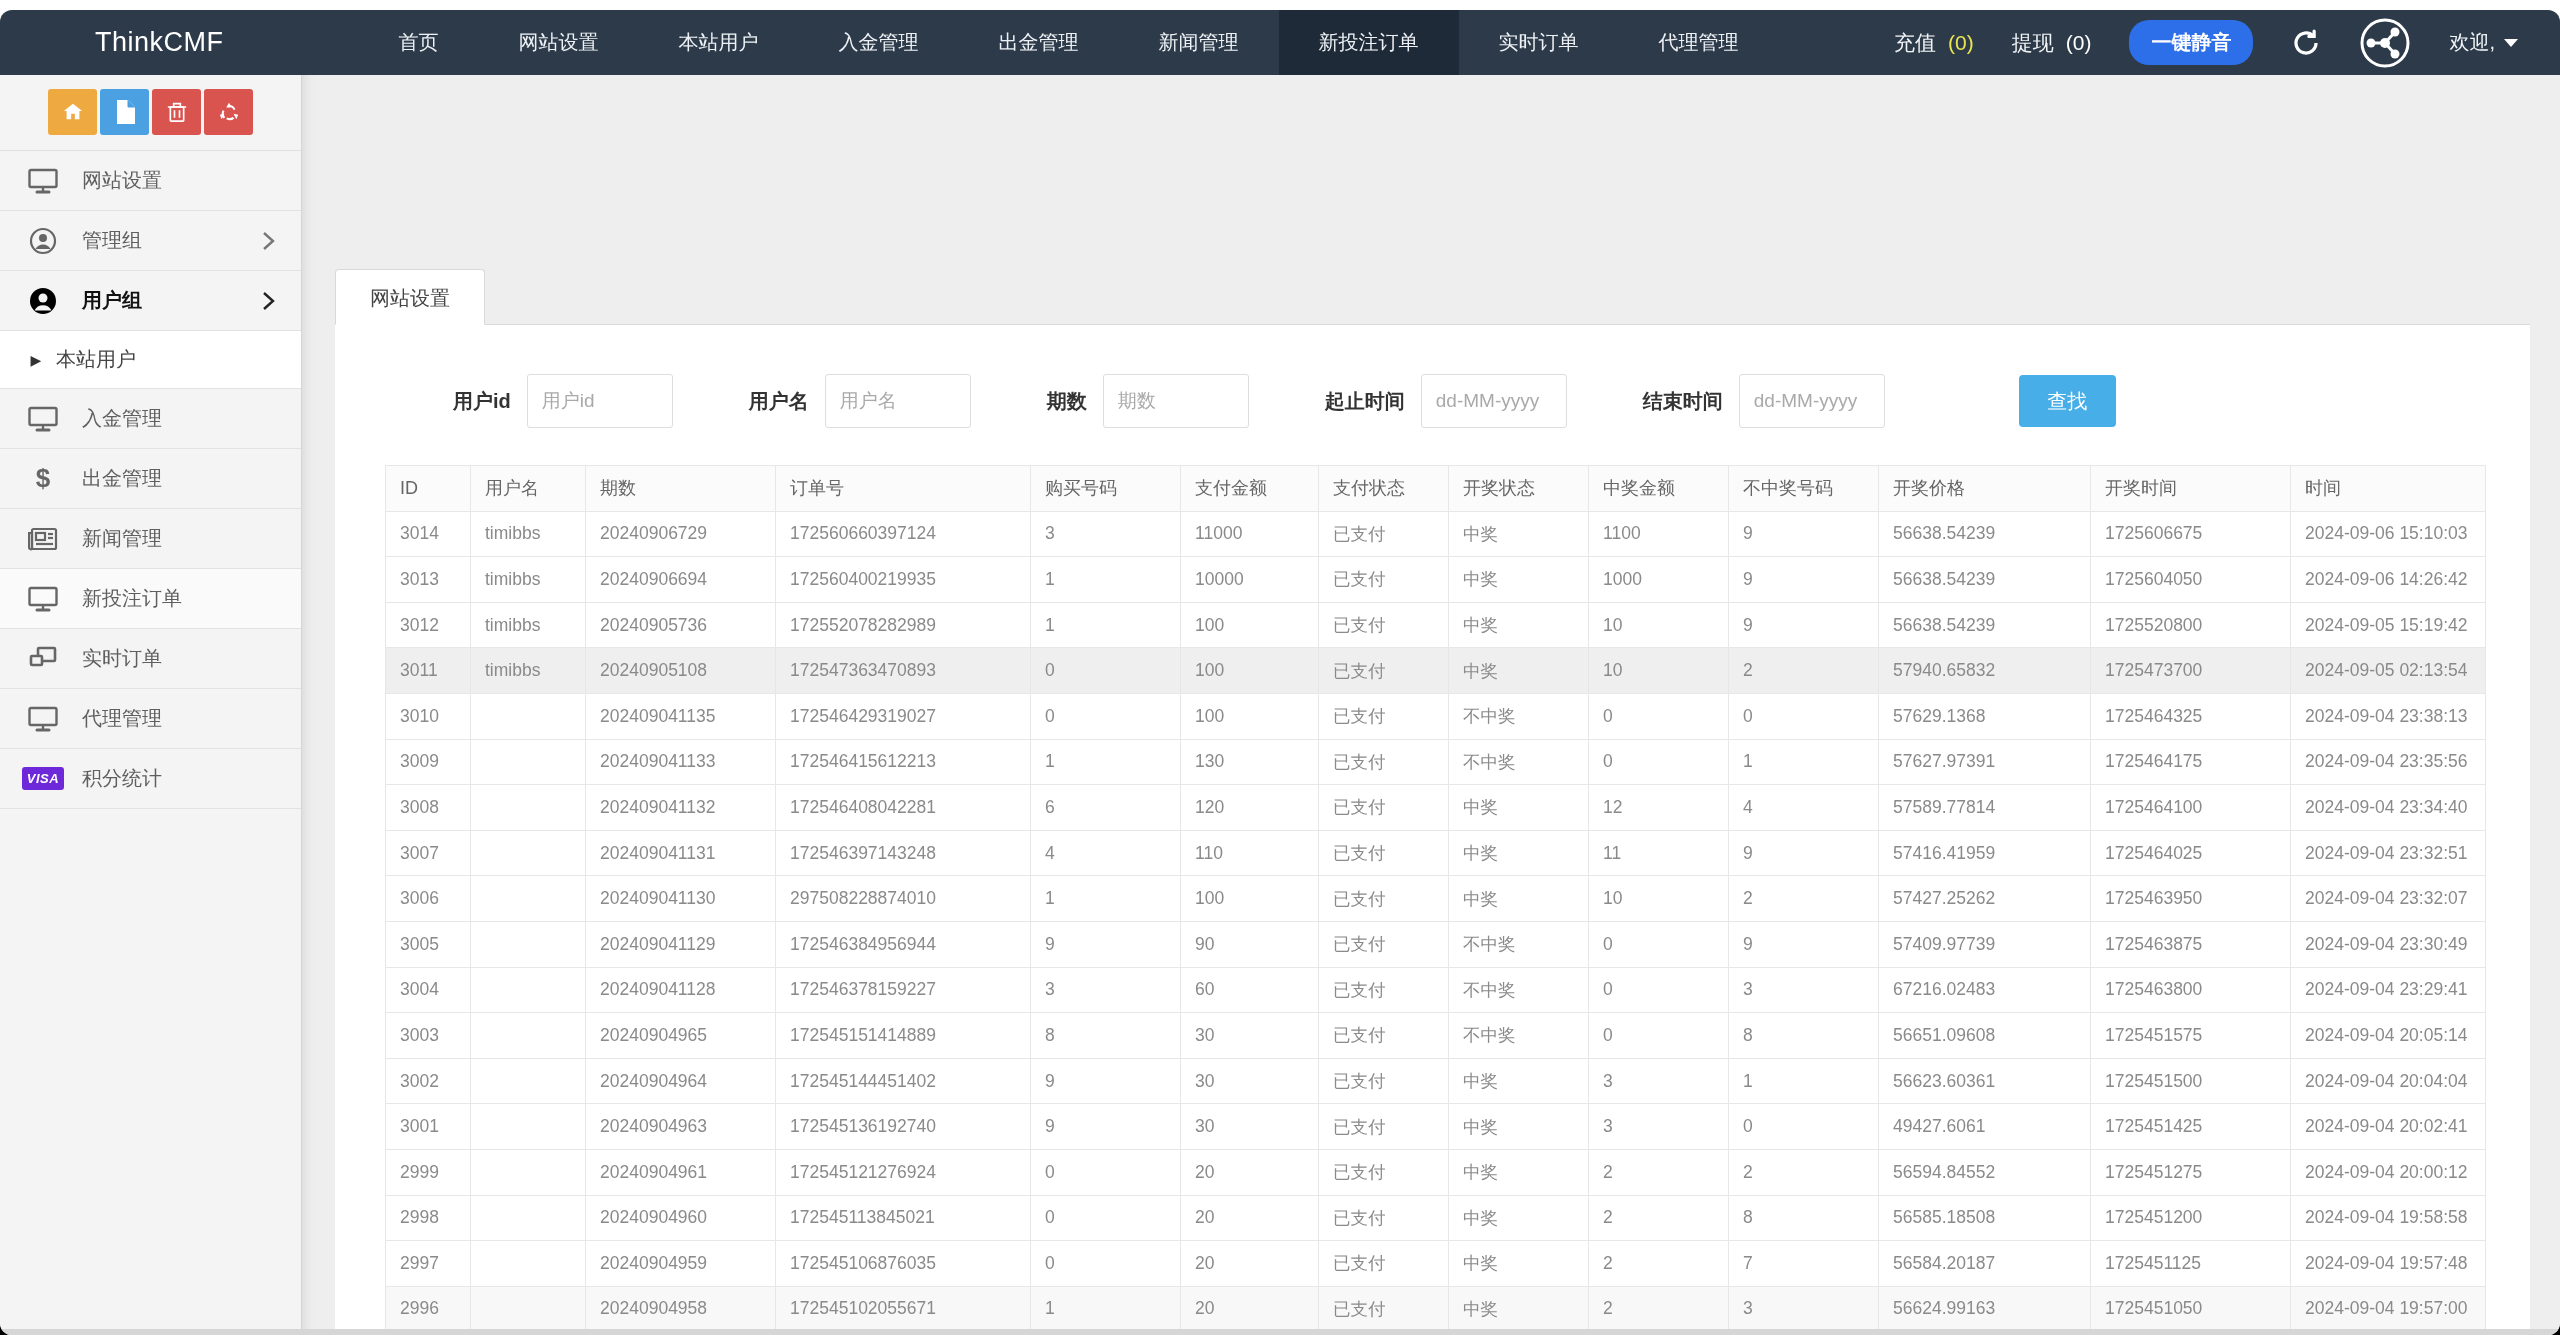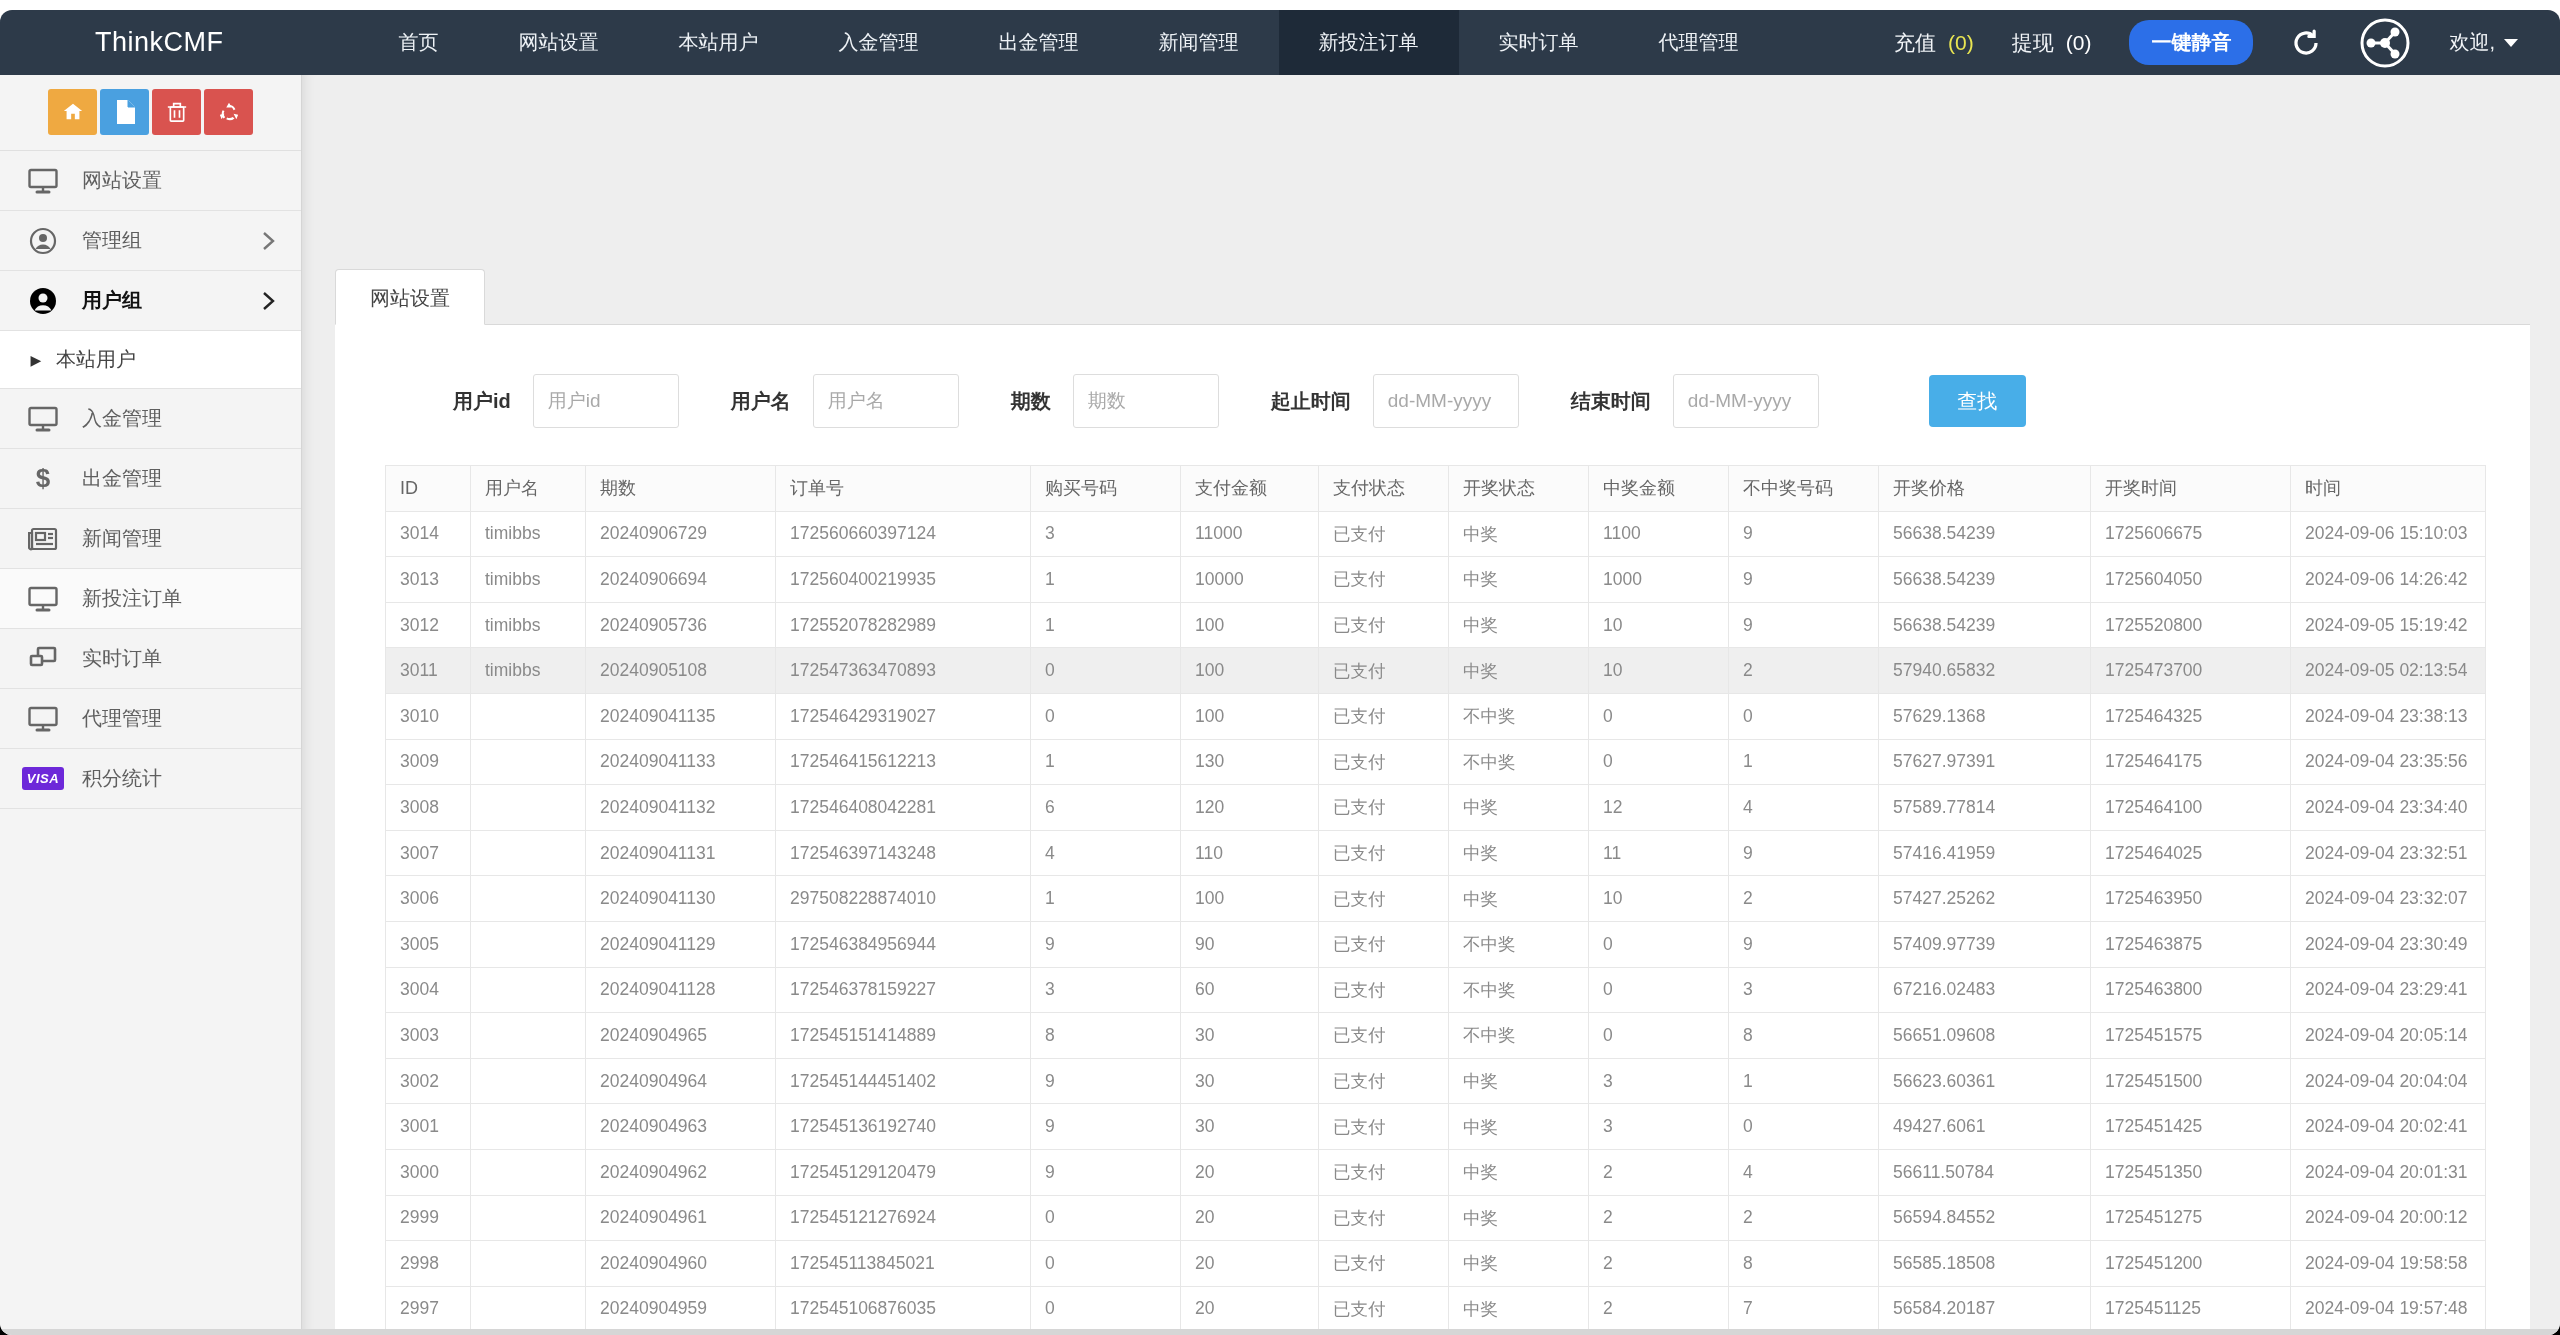--- a/index.html
+++ b/index.html
@@ -57,21 +57,21 @@
 
   
   .tabbar { position:absolute; top:195px; left:33px; right:30px; height:55px;
     border-bottom:1px solid #d9d9d9; }
   .tab { position:absolute; left:0; bottom:-1px; height:56px; line-height:56px;
     background:#fff; border:1px solid #d9d9d9; border-bottom:1px solid #fff;
     border-radius:4px 4px 0 0; padding:0 34px; font-size:20px; color:#444; cursor:pointer; }
   .panel { position:absolute; top:250px; left:33px; right:30px; bottom:0; background:#fff; }
 
   .search-row { display:flex; align-items:center; padding:48px 0 0 118px; height:104px; }
-  .f-group { display:flex; align-items:center; margin-right:52px;gap:6px; }
+  .f-group { display:flex; align-items:center; margin-right:76px; }
   .f-label { font-size:20px; font-weight:bold; color:#333; margin-right:16px; white-space:nowrap; }
   .f-input { width:146px; height:54px; border:1px solid #ddd; border-radius:3px;
     padding:0 14px; font-size:19px; color:#444; font-family:inherit; background:#fff; }
   .f-input::placeholder { color:#a9a9a9; }
   .search-btn { width:97px; height:52px; background:#48aee8; color:#fff; border:none;
     border-radius:4px; font-size:20px; cursor:pointer; margin-left:58px; font-family:inherit; }
 
   .table-wrap { margin:36px 45px 0 50px; }
   table { border-collapse:collapse; width:2100px; table-layout:fixed; }
   th, td { border:1px solid #e7e7e7; height:45.6px; padding:0 14px; text-align:left;
@@ -557,35 +557,20 @@
                   <td>30</td>
                   <td>已支付</td>
                   <td>中奖</td>
                   <td>3</td>
                   <td>0</td>
                   <td>49427.6061</td>
                   <td>1725451425</td>
                   <td>2024-09-04 20:02:41</td>
                 </tr>
                 <tr>
-                  <td>3000</td>
-                  <td></td>
-                  <td>20240904962</td>
-                  <td>172545129120479</td>
-                  <td>9</td>
-                  <td>20</td>
-                  <td>已支付</td>
-                  <td>中奖</td>
-                  <td>2</td>
-                  <td>4</td>
-                  <td>56611.50784</td>
-                  <td>1725451350</td>
-                  <td>2024-09-04 20:01:31</td>
-                </tr>
-                <tr>
                   <td>2999</td>
                   <td></td>
                   <td>20240904961</td>
                   <td>172545121276924</td>
                   <td>0</td>
                   <td>20</td>
                   <td>已支付</td>
                   <td>中奖</td>
                   <td>2</td>
                   <td>2</td>

